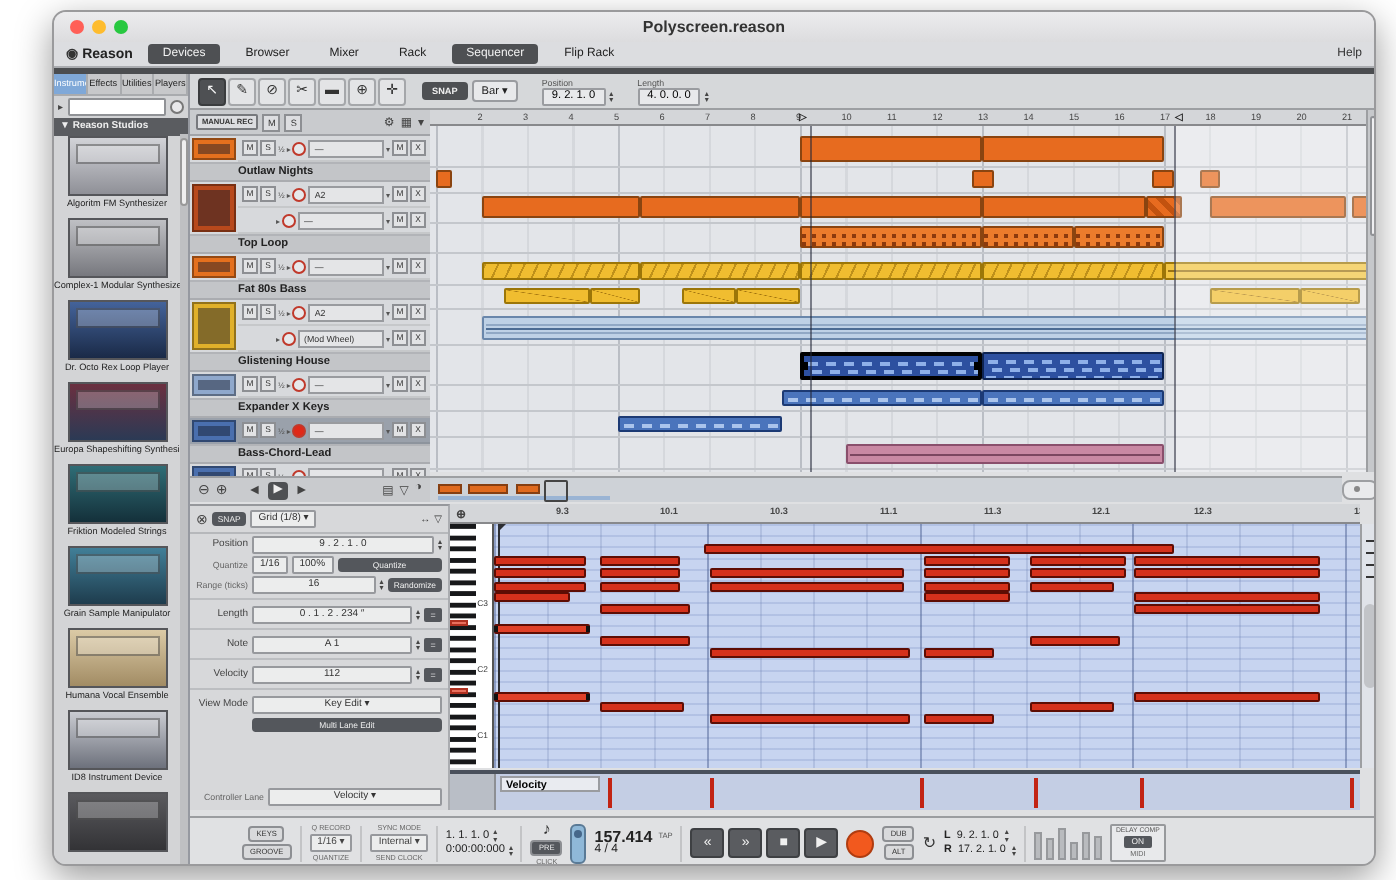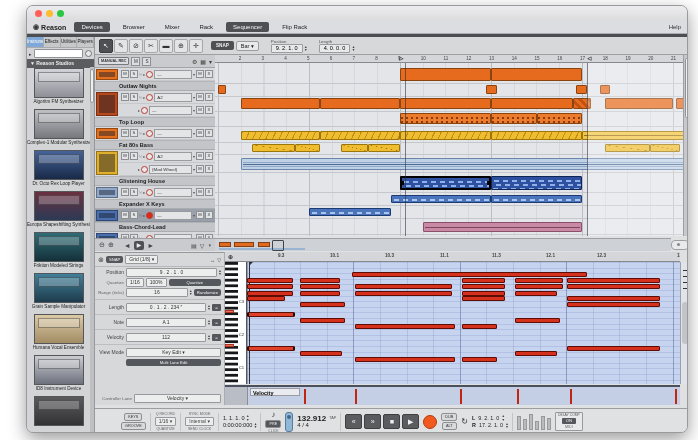--- a/index.html
+++ b/index.html
@@ -162,20 +162,21 @@
 </style>
 </head>
 <body>
 
 <div id="win">
 
   <div class="titlebar">
     <div class="tl r"></div>
     <div class="tl y"></div>
     <div class="tl g"></div>
+    <div class="wtitle">Polyscreen.reason</div>
   </div>
 
   <div class="menurow">
     <div class="logo">
       <span class="o">◉</span>
       <span>Reason</span>
     </div>
     <div style="display:flex;gap:6px;align-items:center">
         <div class="apptab on">Devices</div>
         <div class="apptab">Browser</div>
@@ -719,21 +720,21 @@
         </span>
     </div>
     <div class="tsep"></div>
     <div class="tcol">
       <span class="clickic">♪</span>
       <span class="pill" style="background:#54575c;color:#eee">PRE</span>
       <span class="tcap">CLICK</span>
     </div>
     <div class="fader"></div>
     <div class="tempo">
-      <span class="tv">132.912</span>
+      <span class="tv">157.414</span>
       <span class="tap">TAP</span>
       <span class="sig">4 / 4</span>
     </div>
     <div class="tsep"></div>
     <div style="display:flex;gap:2px">
         <div class="tpbtn">«</div>
         <div class="tpbtn">»</div>
         <div class="tpbtn">■</div>
         <div class="tpbtn">▶</div>
       </div>

